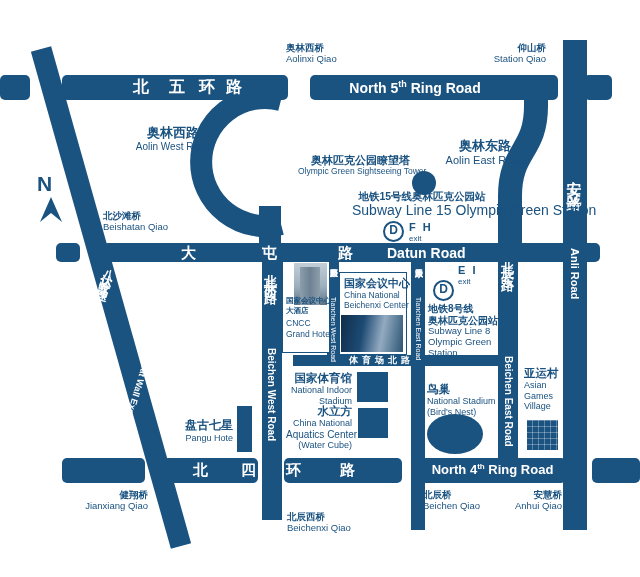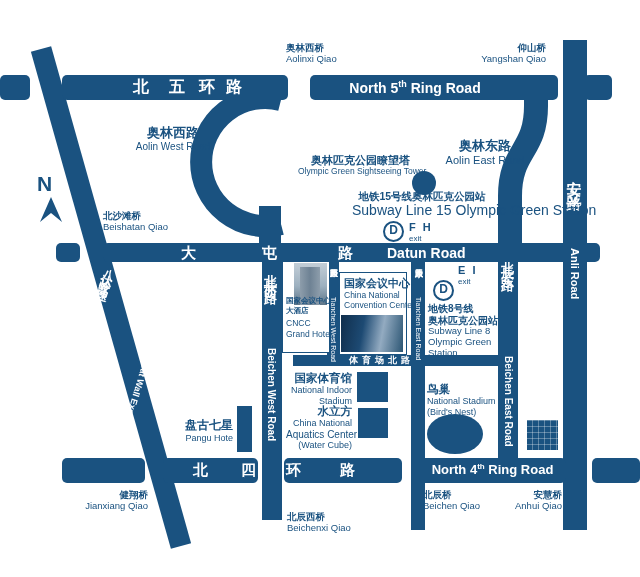--- a/index.html
+++ b/index.html
@@ -93,21 +93,21 @@
   <span class="wlbl vlat" style="left:129px;top:352px;font-size:9px;transform:rotate(17deg);transform-origin:center">Great Wall Expressway</span>
 
   <span class="lbl zh" style="left:37px;top:172px;font-size:21px">N</span>
 
   <div class="lbl" style="left:286px;top:43px;font-size:9.5px">
     <div class="zh">奥林西桥</div>
     <div>Aolinxi Qiao</div>
   </div>
   <div class="lbl right" style="left:480px;top:43px;width:66px;font-size:9.5px">
     <div class="zh">仰山桥</div>
-    <div>Yangshan Qiao</div>
+    <div>Station Qiao</div>
   </div>
   <div class="lbl" style="left:103px;top:211px;font-size:9.5px">
     <div class="zh">北沙滩桥</div>
     <div>Beishatan Qiao</div>
   </div>
   <div class="lbl right" style="left:80px;top:490px;width:68px;font-size:9.5px">
     <div class="zh">健翔桥</div>
     <div>Jianxiang Qiao</div>
   </div>
   <div class="lbl" style="left:287px;top:512px;font-size:9.5px">
@@ -153,21 +153,21 @@
     </div>
     <div class="lbl zh" style="left:3px;top:35px;font-size:7.5px">国家会议中心</div>
     <div class="lbl zh" style="left:3px;top:45px;font-size:7.5px">大酒店</div>
     <div class="lbl" style="left:3px;top:57px;font-size:8.5px">CNCC</div>
     <div class="lbl" style="left:3px;top:68px;font-size:8.5px">Grand Hotel</div>
   </div>
 
   <div class="poi-box" style="left:339px;top:272px;width:66px;height:81px">
     <div class="lbl zh" style="left:4px;top:4px;font-size:11px">国家会议中心</div>
     <div class="lbl" style="left:4px;top:18px;font-size:8.5px">China National</div>
-    <div class="lbl" style="left:4px;top:28px;font-size:8.5px">Convention Center</div>
+    <div class="lbl" style="left:4px;top:28px;font-size:8.5px">Beichenxi Center</div>
     <div style="position:absolute;left:1px;top:42px;width:62px;height:37px;background:linear-gradient(100deg,#102e4c 0%,#1d4a73 35%,#93abc1 65%,#2b5573 100%)"></div>
   </div>
 
   <div class="metro" style="left:433px;top:280px"><span>D</span></div>
   <div class="lbl" style="left:458px;top:264px;font-size:11px">
     <div class="zh" style="letter-spacing:2px">E I</div>
     <div style="font-size:8px">exit</div>
   </div>
   <div class="lbl" style="left:428px;top:303px;font-size:10px">
     <div class="zh">地铁8号线</div>
@@ -192,20 +192,26 @@
   </div>
   <div class="marker" style="left:358px;top:408px;width:30px;height:30px"></div>
 
   <div class="lbl" style="left:427px;top:383px;font-size:11.5px">
     <div class="zh">鸟巢</div>
     <div style="font-size:9px">National Stadium</div>
     <div style="font-size:9px">(Bird's Nest)</div>
   </div>
   <div class="marker" style="left:427px;top:414px;width:56px;height:40px;border-radius:50%"></div>
 
+  <div class="lbl" style="left:524px;top:367px;font-size:11.5px">
+    <div class="zh">亚运村</div>
+    <div style="font-size:9px">Asian</div>
+    <div style="font-size:9px">Games</div>
+    <div style="font-size:9px">Village</div>
+  </div>
   <div class="marker" style="left:527px;top:420px;width:31px;height:30px;background-image:repeating-linear-gradient(0deg,transparent 0 5px,rgba(255,255,255,.3) 5px 6px),repeating-linear-gradient(90deg,transparent 0 5px,rgba(255,255,255,.3) 5px 6px)"></div>
 
   <div class="lbl right" style="left:168px;top:419px;width:65px;font-size:12px">
     <div class="zh">盘古七星</div>
     <div style="font-size:9px">Pangu Hote</div>
   </div>
   <div class="marker" style="left:237px;top:406px;width:15px;height:46px"></div>
 
 </div>
 

